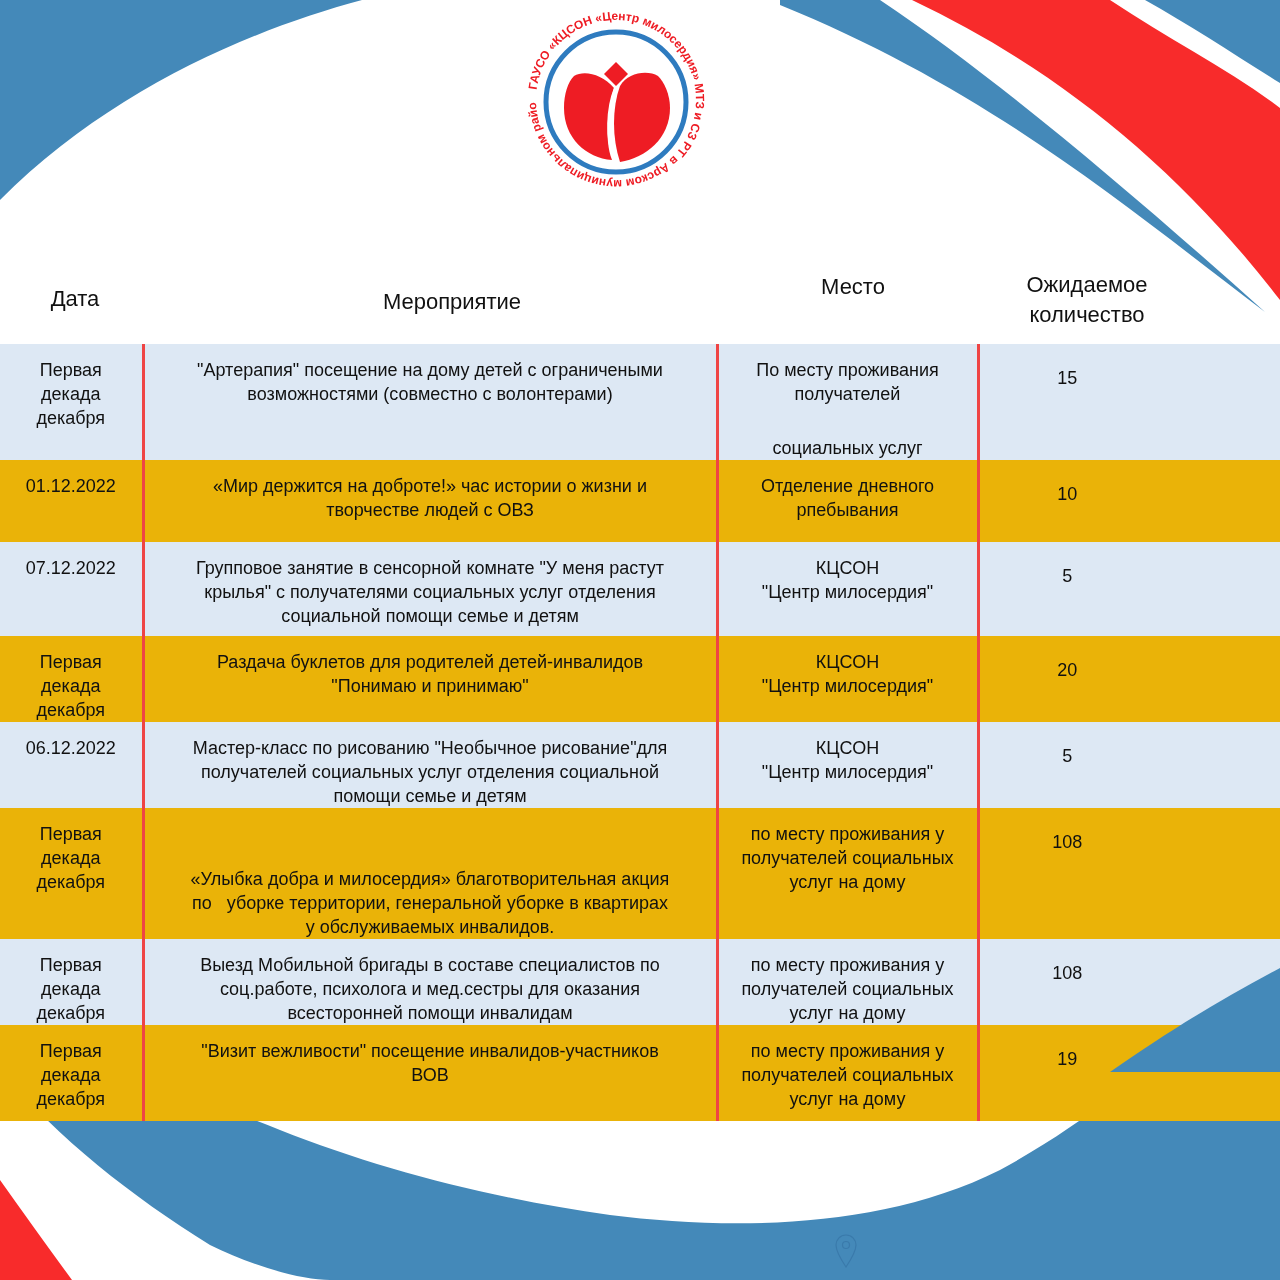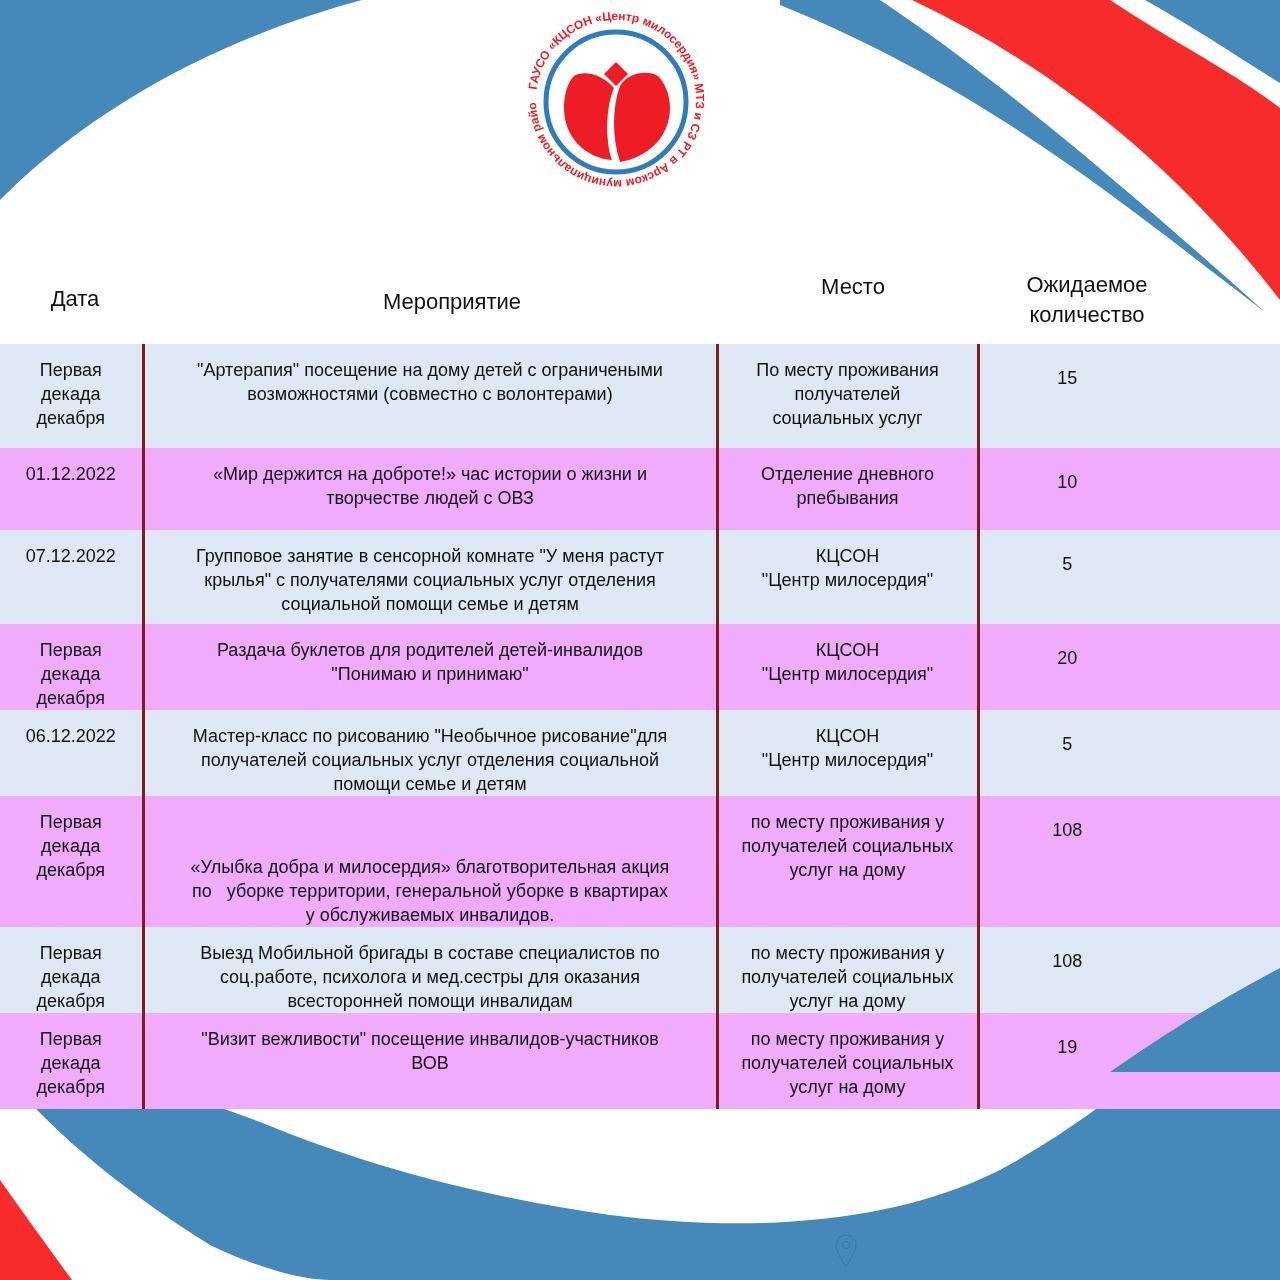--- a/index.html
+++ b/index.html
@@ -4,26 +4,26 @@
 <style>
   html, body { margin:0; padding:0; }
   body { width:1280px; height:1280px; position:relative; overflow:hidden; background:#ffffff;
          font-family:"Liberation Sans", "DejaVu Sans", sans-serif; color:#111; }
   .bg { position:absolute; left:0; top:0; width:1280px; height:1280px; z-index:0; }
   .fg { position:absolute; left:0; top:0; width:1280px; height:1280px; z-index:3; pointer-events:none; }
   .logo { position:absolute; left:524px; top:8px; width:184px; height:184px; z-index:2; }
   .header { position:absolute; top:262px; left:0; width:1085px; height:82px; z-index:2; }
   .hcell { position:absolute; text-align:center; font-size:22px; line-height:30px; color:#111; }
   table.schedule { position:absolute; top:344px; left:0; width:1280px; border-collapse:collapse; z-index:2; table-layout:fixed; }
-  table.schedule td { border-left:3px solid #fff; border-right:3px solid #7f1d1d; padding:0; vertical-align:top;
+  table.schedule td { border-left:3px solid #fff; border-right:3px solid #ef4444; padding:0; vertical-align:top;
          text-align:center; font-size:18px; line-height:24px; color:#111; }
   table.schedule td:first-child { border-left:none; }
   table.schedule td:last-child { border-right:none; }
   tr.blue td { background:#dde8f4; }
-  tr.peach td { background:#f0abfc; }
+  tr.peach td { background:#eab308; }
   .c-date { width:143px; }
   .c-event { width:574px; }
   .c-place { width:261px; }
   .c-count { width:auto; }
   .inner { padding-top:14px; }
   .inner.cnt { padding-top:22px; padding-right:125px; }
   .pin { position:absolute; left:834px; top:1234px; width:24px; height:34px; z-index:4; }
 </style>
 </head>
 <body>
@@ -94,21 +94,21 @@
         <td>
           <div class="inner">
             <div style="white-space: pre;">"Артерапия" посещение на дому детей с ограничеными</div>
             <div style="white-space: pre;">возможностями (совместно с волонтерами)</div>
           </div>
         </td>
         <td>
           <div class="inner">
             <div style="white-space: pre;">По месту проживания</div>
             <div style="white-space: pre;">получателей</div>
-            <div style="white-space: pre;">социальных услуг</div>
+            <div style="white-space: pre; margin-top: 30px;">социальных услуг</div>
           </div>
         </td>
         <td>
           <div class="inner cnt">
             <div>15</div>
           </div>
         </td>
       </tr>
       <tr class="peach" style="height: 82px;">
         <td>

